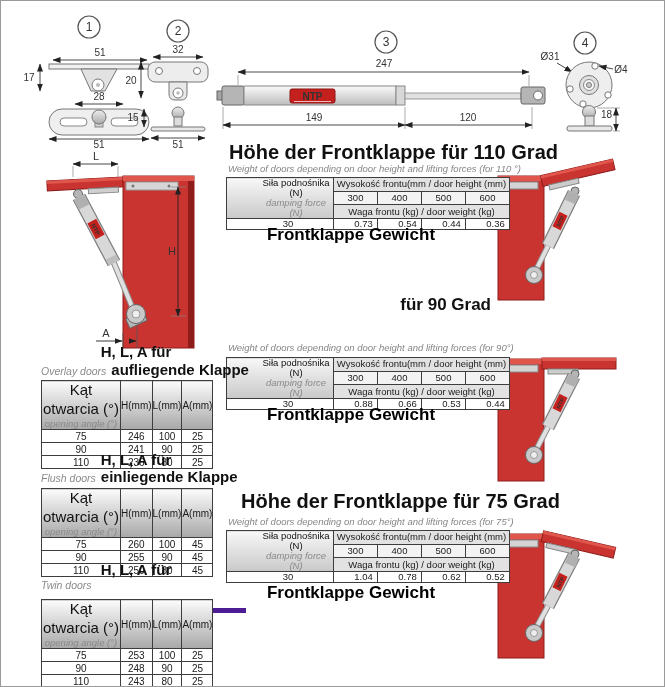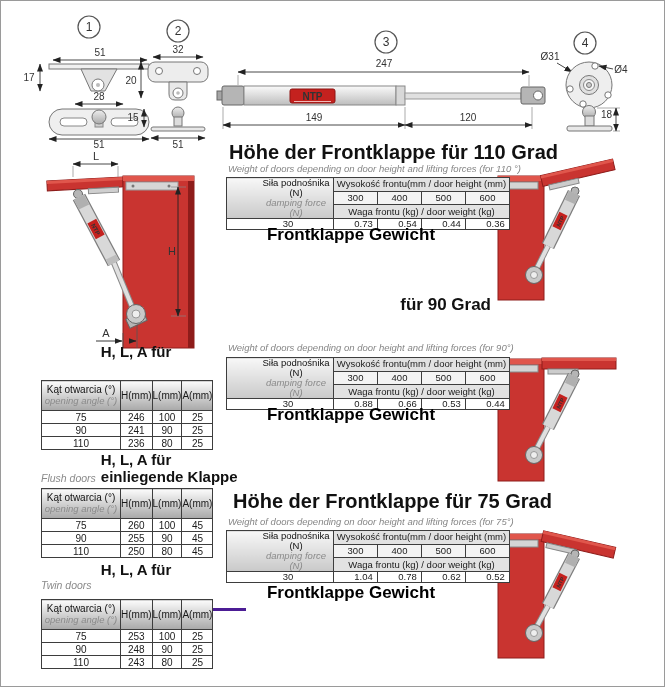--- a/index.html
+++ b/index.html
@@ -8,31 +8,31 @@
   .abs{position:absolute;}
   svg text{font-family:"Liberation Sans",sans-serif;fill:#333;}
   .sec-title{font-weight:bold;font-size:20px;white-space:nowrap;color:#111;}
   .sec-title2{font-weight:bold;font-size:17px;color:#111;text-align:right;line-height:1.12;white-space:nowrap;}
   .sec-sub{font-style:italic;font-size:9.5px;color:#868686;white-space:nowrap;}
   .sec-footer{font-weight:bold;font-size:17px;color:#000000;text-align:center;white-space:nowrap;}
   .cap-hla{font-weight:bold;font-size:15px;color:#111;text-align:center;}
   .cap-row{display:flex;align-items:baseline;gap:5px;white-space:nowrap;}
   .cap-en{font-style:italic;font-size:10.5px;color:#8a8a8a;}
   .cap-de{font-weight:bold;font-size:15px;color:#111;}
-  .cap-underline{border-bottom:3px solid #4c1d95;padding-bottom:17px;}
+  .cap-underline{border-bottom:5px solid #4c1d95;padding-bottom:17px;}
 
   table{border-collapse:collapse;}
   
   .ltable{font-size:10px;}
   .ltable td{border:1px solid #3d3d3d;text-align:center;vertical-align:middle;padding:0;}
   .ltable .hd{background:linear-gradient(#fbfbfb,#a8a8a8);height:29px;}
   .ltable .c0{width:78px;}
   .ltable .cn{width:26px;}
   .ltable .dr td{height:12px;background:#fff;}
-  .hd-pl{font-size:10px;color:#111;line-height:1.25;}
+  .hd-pl{font-size:15px;color:#111;line-height:1.25;}
   .hd-en{font-size:9.5px;color:#8a8a8a;font-style:italic;line-height:1.15;}
 
   
   .wtable{font-size:9.5px;}
   .wtable td{border:1px solid #3d3d3d;text-align:center;vertical-align:middle;padding:0;height:10px;line-height:1.05;}
   .wtable .lh{width:74px;background:linear-gradient(#f7f7f7,#c9c9c9);padding-left:32px;}
   .wtable .band{background:#e2e2e2;margin-top:40px;}
   .wtable .num{background:#f3f3f3;width:43px;}
   .wtable .dat{background:#fff;padding-left:16px;}
   .lh-pl{font-size:9.5px;color:#111;}
@@ -340,21 +340,21 @@
       <td class="dat">30</td>
       <td class="dat">0.88</td>
       <td class="dat">0.66</td>
       <td class="dat">0.53</td>
       <td class="dat">0.44</td>
     </tr>
   </tbody>
     </table>
   <div class="abs sec-footer" style="left:225px;top:404px;width:250px">Frontklappe Gewicht</div>
 
-  <div class="abs sec-title" style="left:232px;top:489px">Höhe der Frontklappe für 75 Grad</div>
+  <div class="abs sec-title" style="left:240px;top:489px">Höhe der Frontklappe für 75 Grad</div>
   <div class="abs sec-sub" style="left:227px;top:515px">Weight of doors depending on door height and lifting forces (for 75°)</div>
   <table class="abs wtable" style="left:225px;top:529px">
     <tbody>
         <tr>
       <td class="lh" rowspan="3">
         <div class="lh-pl">Siła podnośnika (N)</div>
         <div class="lh-en">damping force (N)</div>
       </td>
       <td class="band" colspan="4">Wysokość frontu(mm / door height (mm)</td>
     </tr>
@@ -372,20 +372,24 @@
       <td class="dat">1.04</td>
       <td class="dat">0.78</td>
       <td class="dat">0.62</td>
       <td class="dat">0.52</td>
     </tr>
   </tbody>
     </table>
   <div class="abs sec-footer" style="left:225px;top:582px;width:250px">Frontklappe Gewicht</div>
 
   <div class="abs cap-hla" style="left:40px;top:342px;width:190px">H, L, A für</div>
+  <div class="abs cap-row" style="left:40px;top:360px">
+    <span class="cap-en">Overlay doors</span>
+    <span class="cap-de">aufliegende Klappe</span>
+  </div>
   <table class="abs ltable" style="left:40px;top:379px">
     <tbody>
         <tr>
       <td class="hd c0">
         <div class="hd-pl">Kąt otwarcia (°)</div>
         <div class="hd-en">opening angle (°)</div>
       </td>
       <td class="hd cn">H(mm)</td>
       <td class="hd cn">L(mm)</td>
       <td class="hd cn">A(mm)</td>

